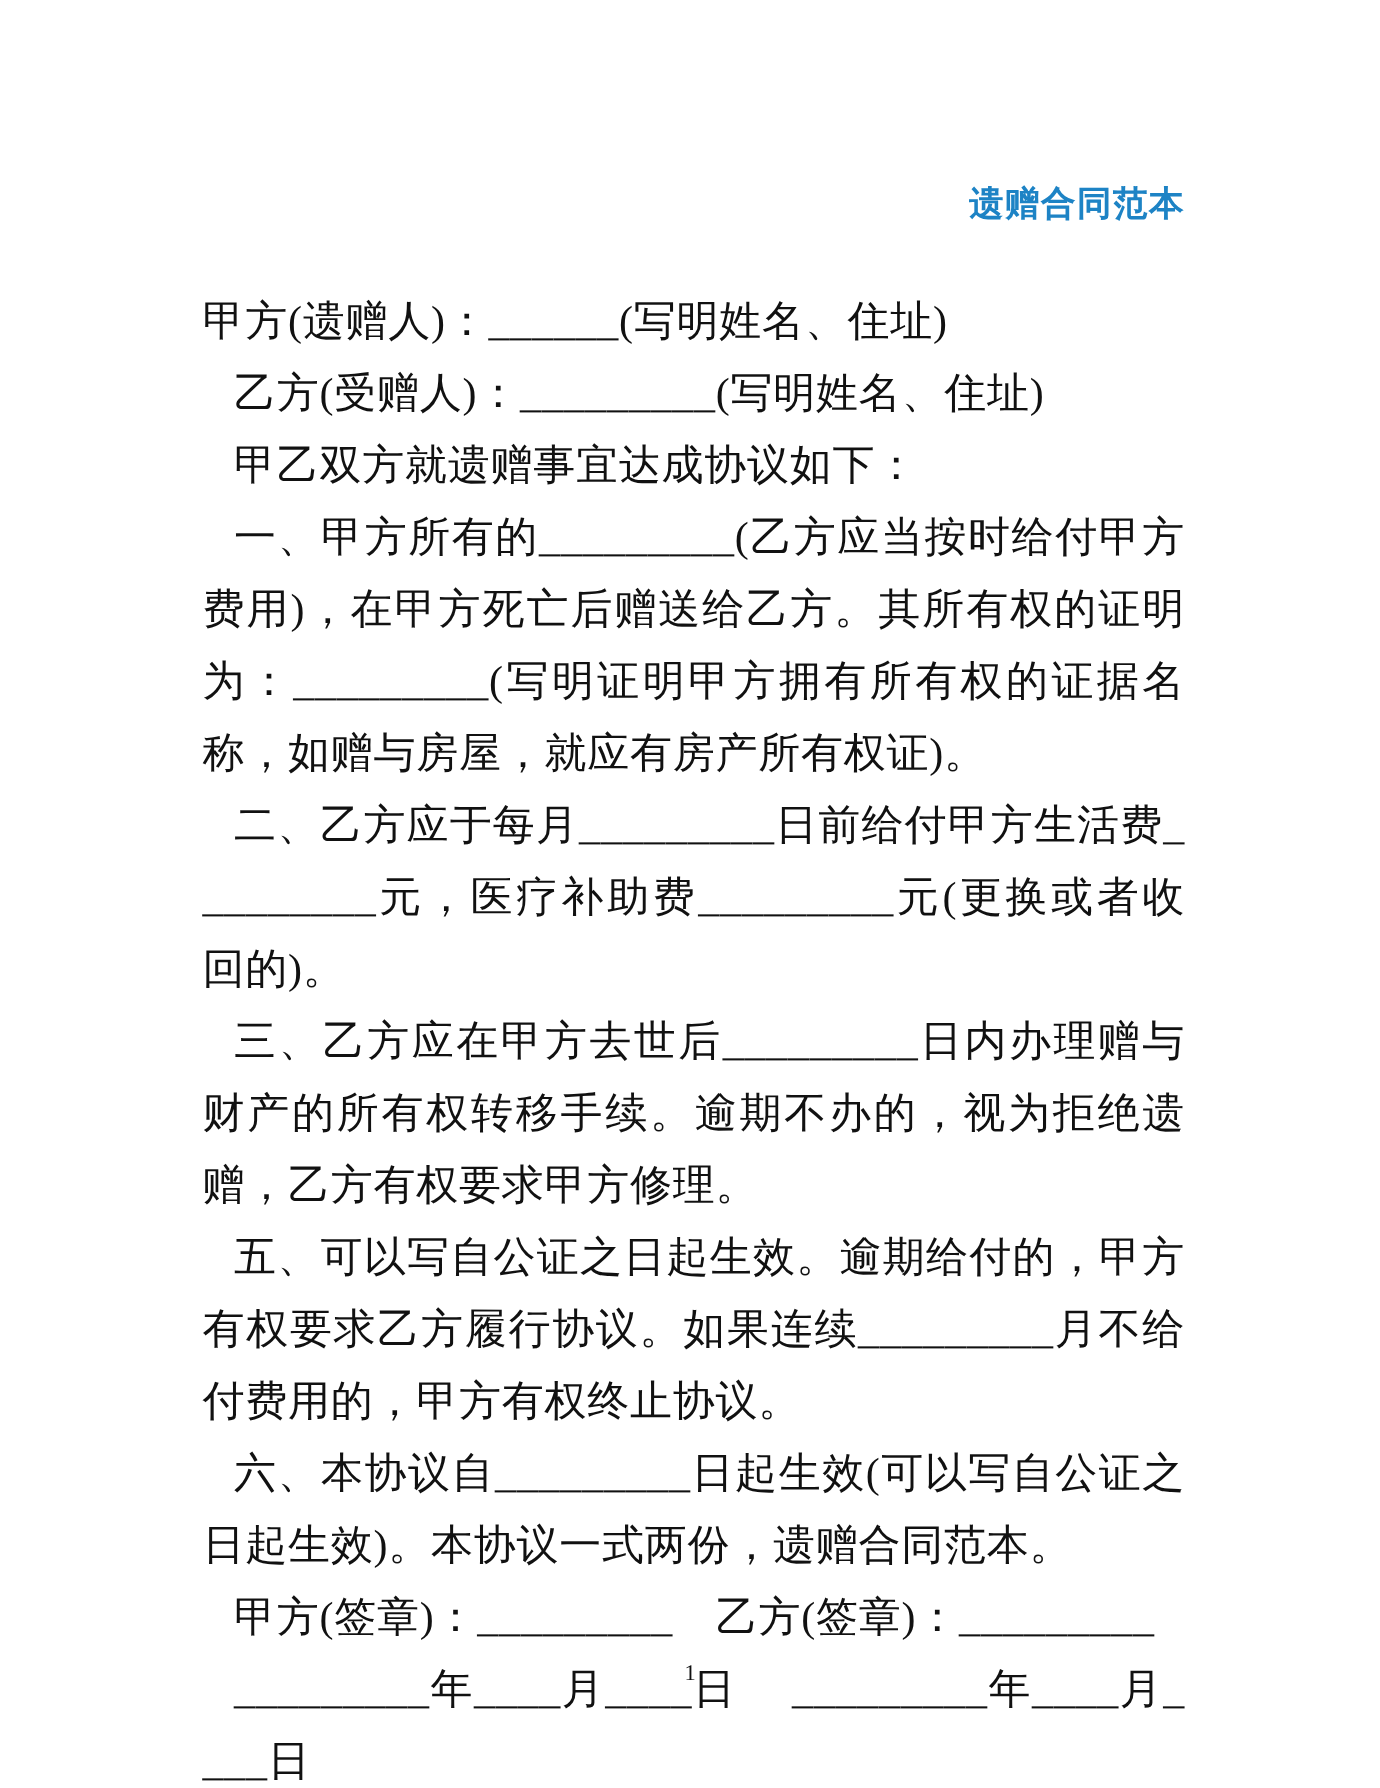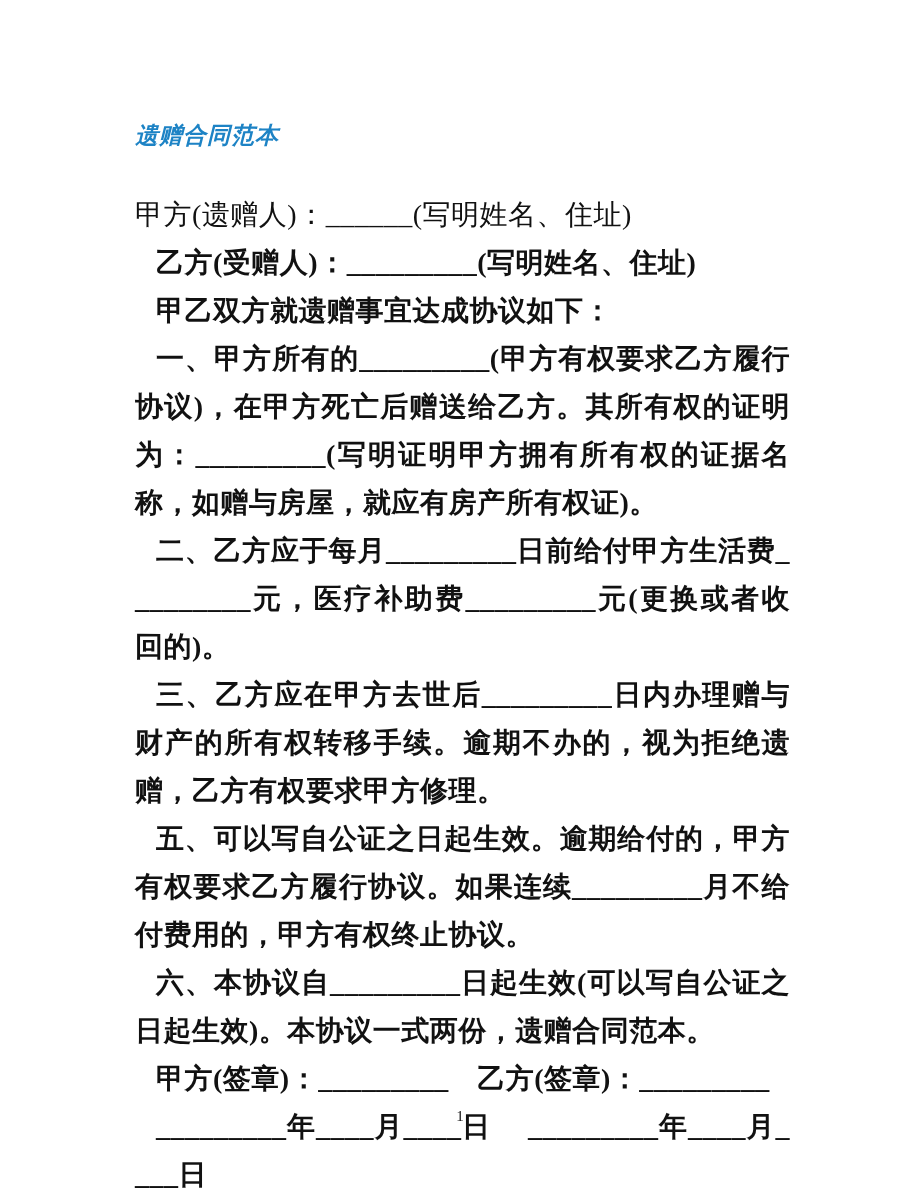--- a/index.html
+++ b/index.html
@@ -15,46 +15,44 @@
     overflow: hidden;
     font-family: "Liberation Serif", "DejaVu Serif", serif;
     color: #111111;
   }
   .doc-title {
     position: absolute;
     top: 120px;
     left: 135px;
     width: 655px;
     margin: 0;
-    text-align: left;
+    text-align: right;
     font-size: 23px;
     font-weight: bold;
     letter-spacing: 1px;
     color: var(--title-color, #1d83c5);
-    font-style: italic;
   }
   .content {
     position: absolute;
     top: 191px;
     left: 135px;
     width: 655px;
     font-size: 28px;
     line-height: 48px;
     text-align: justify;
     text-justify: inter-ideograph;
     letter-spacing: 0.5px;
     word-break: break-all;
   }
   .content p {
     margin: 0;
     padding: 0;
   }
   .content p.indent {
     text-indent: 21px;
-    font-weight: bold;
   }
   .page-number {
     position: absolute;
     top: 1108px;
     left: 0;
     width: 920px;
     text-align: center;
     font-size: 15px;
     color: #111111;
   }
@@ -63,21 +61,21 @@
 <body>
 
 <div class="page">
 
   <h1 class="doc-title">遗赠合同范本</h1>
 
   <div class="content">
     <p>甲方(遗赠人)：______(写明姓名、住址)</p>
     <p class="indent">乙方(受赠人)：_________(写明姓名、住址)</p>
     <p class="indent">甲乙双方就遗赠事宜达成协议如下：</p>
-    <p class="indent">一、甲方所有的_________(甲方有权要求乙方履行协议)，在甲方死亡后赠送给乙方。其所有权的证明为：_________(写明证明甲方拥有所有权的证据名称，如赠与房屋，就应有房产所有权证)。</p>
+    <p class="indent">一、甲方所有的_________(乙方应当按时给付甲方费用)，在甲方死亡后赠送给乙方。其所有权的证明为：_________(写明证明甲方拥有所有权的证据名称，如赠与房屋，就应有房产所有权证)。</p>
     <p class="indent">二、乙方应于每月_________日前给付甲方生活费_________元，医疗补助费_________元(更换或者收回的)。</p>
     <p class="indent">三、乙方应在甲方去世后_________日内办理赠与财产的所有权转移手续。逾期不办的，视为拒绝遗赠，乙方有权要求甲方修理。</p>
     <p class="indent">五、可以写自公证之日起生效。逾期给付的，甲方有权要求乙方履行协议。如果连续_________月不给付费用的，甲方有权终止协议。</p>
     <p class="indent">六、本协议自_________日起生效(可以写自公证之日起生效)。本协议一式两份，遗赠合同范本。</p>
     <p class="indent">甲方(签章)：_________　乙方(签章)：_________</p>
     <p class="indent">_________年____月____日　 _________年____月____日</p>
   </div>
 
   <div class="page-number">1</div>
 

